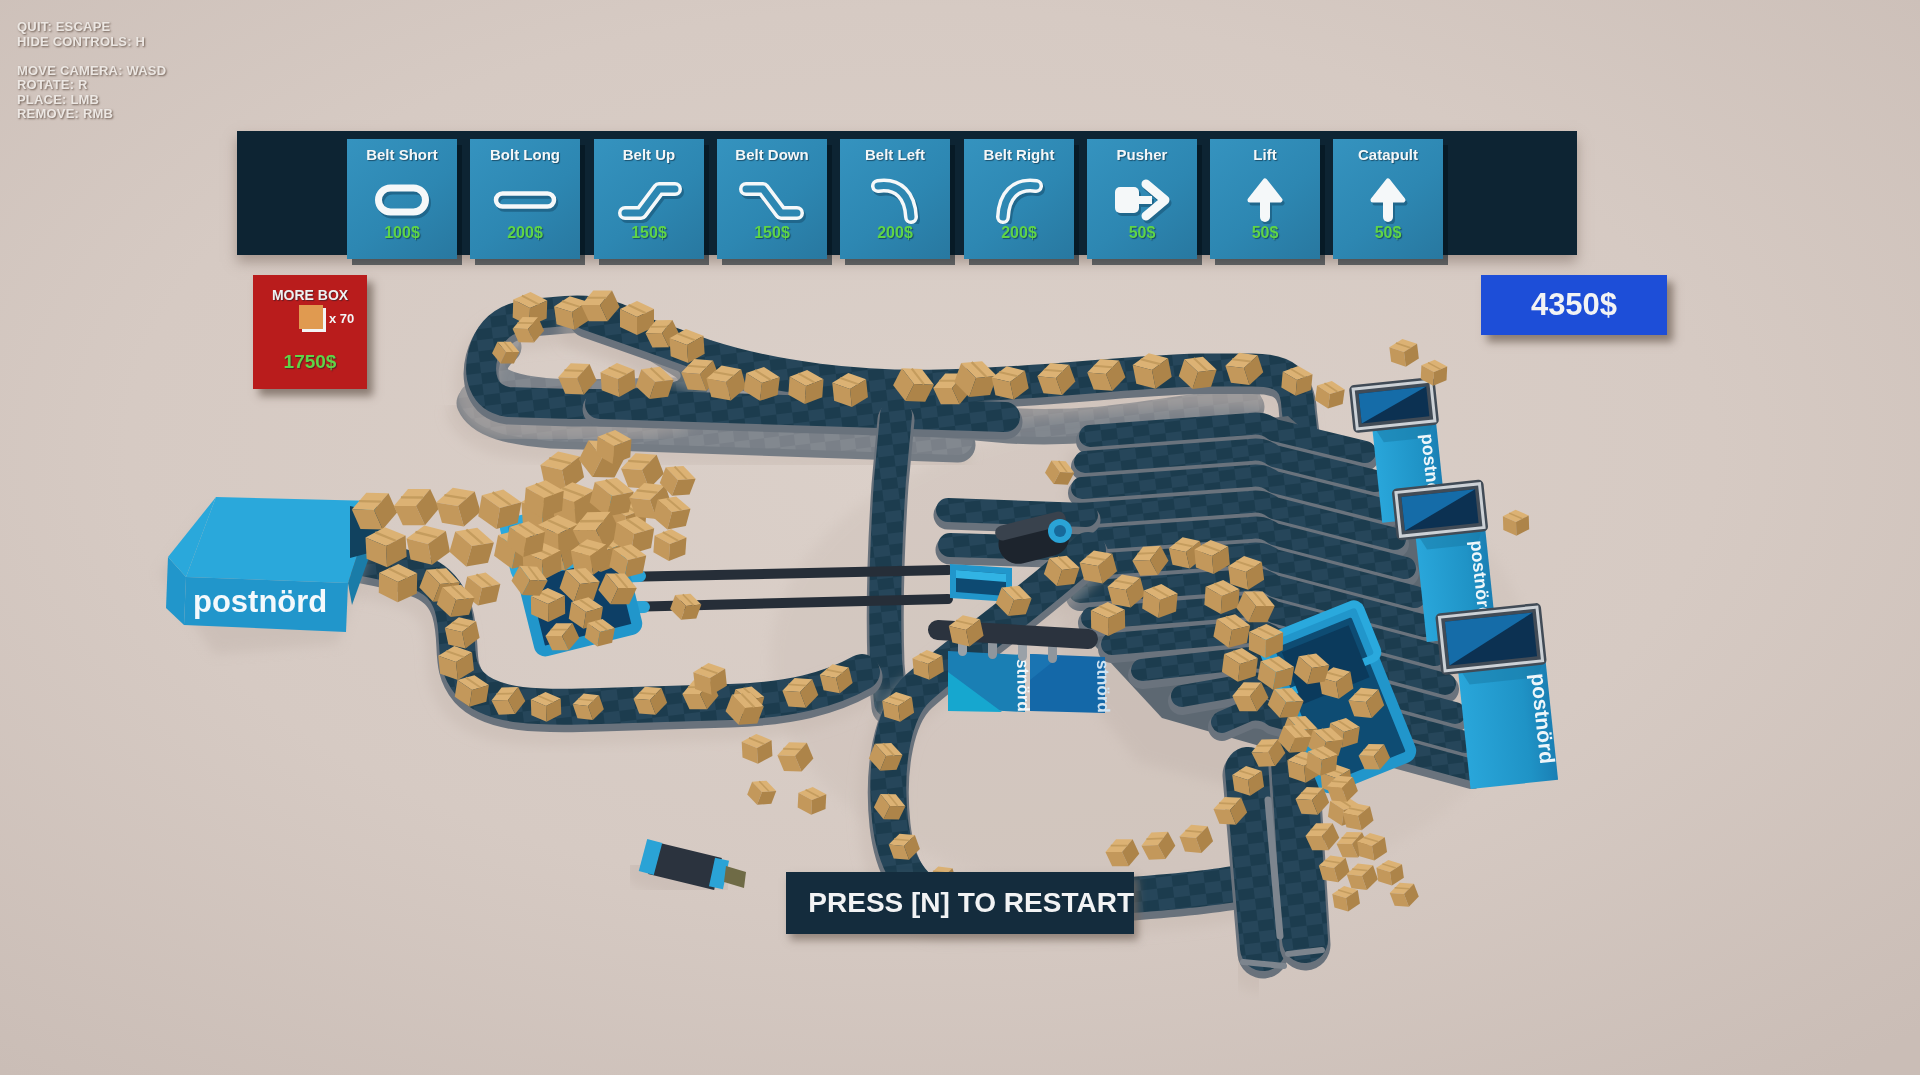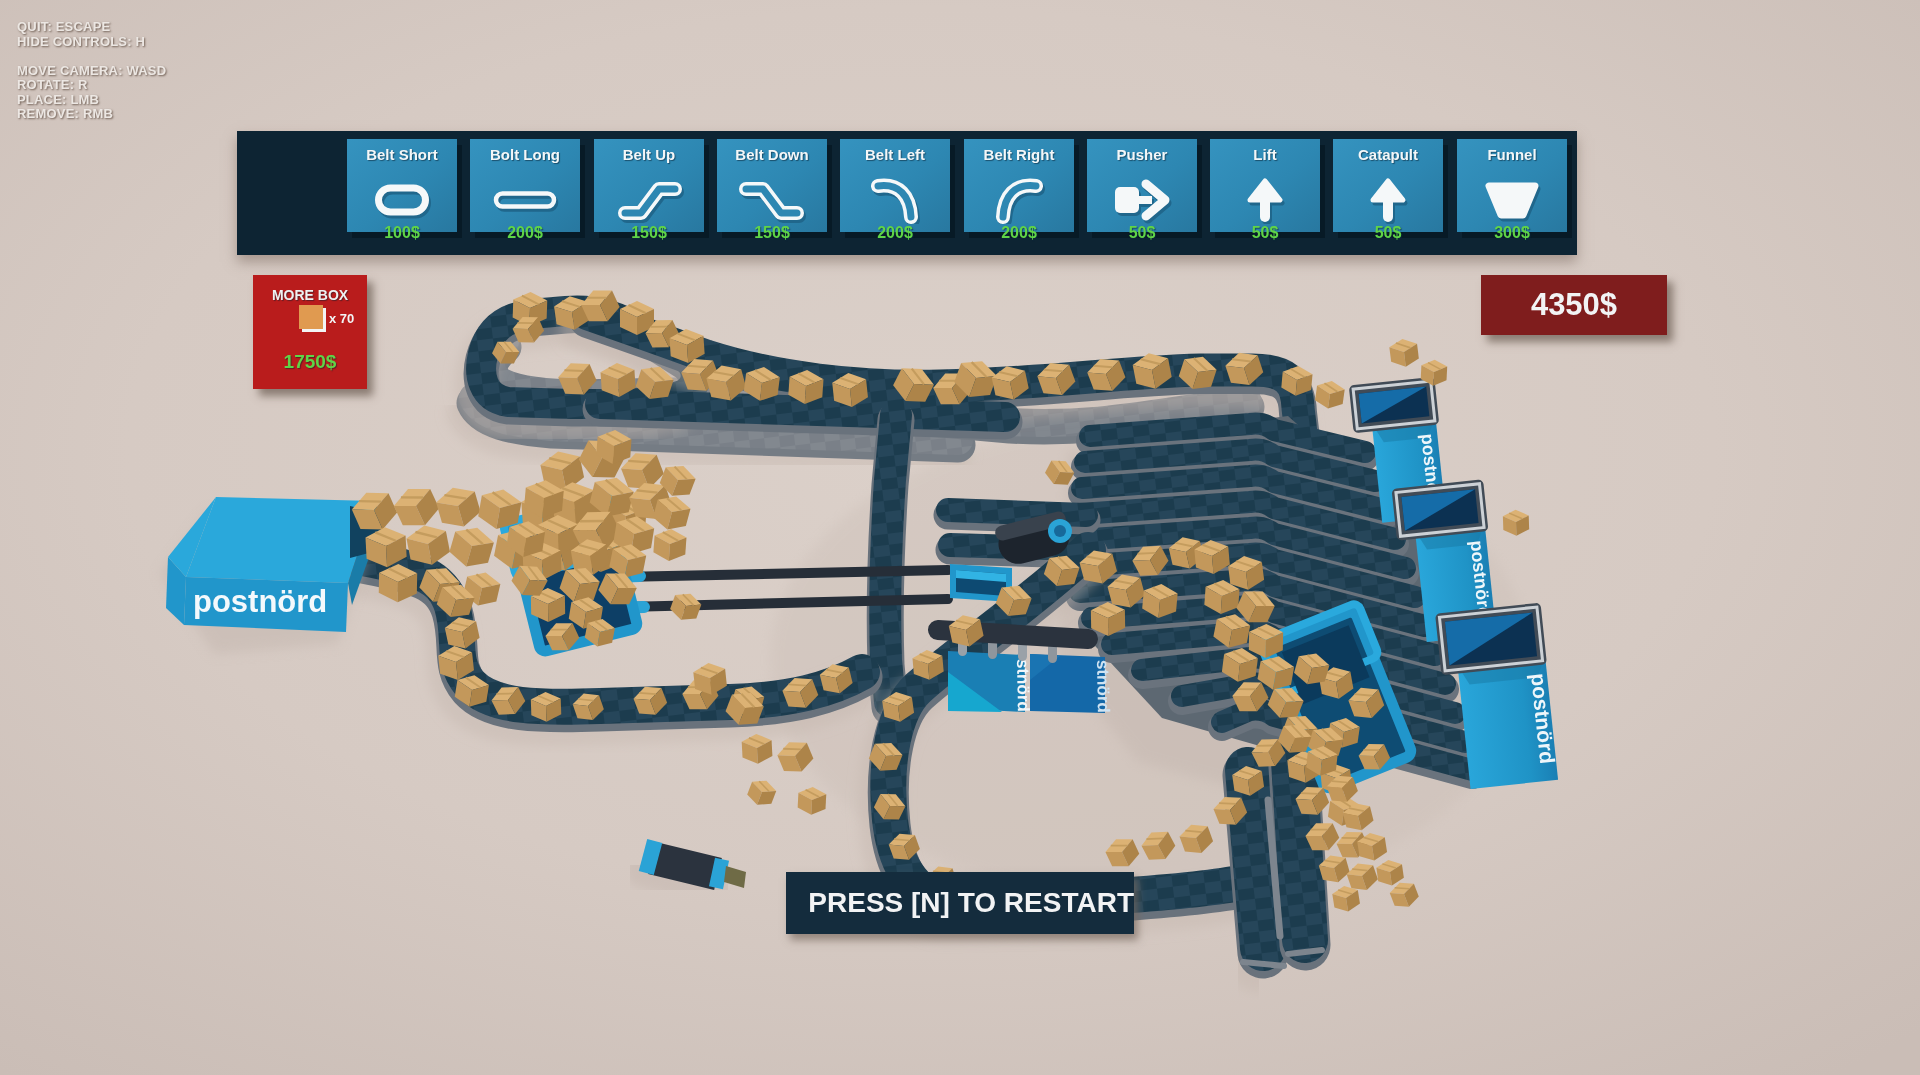--- a/index.html
+++ b/index.html
@@ -1,22 +1,22 @@
 <!DOCTYPE html>
 <html><head>
 <meta charset="utf-8">
 <style>
 html,body { margin:0; padding:0; width:1920px; height:1075px; overflow:hidden;
   font-family:"Liberation Sans", sans-serif; background:#d6cac3; }
 #stage { position:relative; width:1920px; height:1075px; }
-.panel { position:absolute; background:#7f1d1d; color:#f2f3f4; }
+.panel { position:absolute; background:#1d4ed8; color:#f2f3f4; }
 #controls { position:absolute; left:17px; top:8px; color:#ece7e3; font-size:13px; font-weight:bold;
   line-height:14.5px; text-shadow:1px 1px 2px rgba(80,62,50,0.75); letter-spacing:0.2px;margin-top:12px; }
 #toolbar { position:absolute; left:237px; top:131px; width:1340px; height:124px; background:#0d2433; box-shadow:0 7px 12px rgba(125,108,98,0.55); }
-.btn { position:absolute; top:139px; width:110px; height:93px; background:linear-gradient(140deg,#3593bf 0%,#2d87b2 55%,#2878a0 100%);
+.btn { position:absolute; top:139px; width:110px; height:120px; background:linear-gradient(140deg,#3593bf 0%,#2d87b2 55%,#2878a0 100%);
   box-shadow:5px 6px 0 rgba(4,18,28,0.55); text-align:center; }
 .btn-title { margin-top:7px; font-size:15px; font-weight:bold; color:#f4f7f8; text-shadow:1px 1px 1px rgba(10,40,60,0.6); }
 .btn-icon { display:block; margin:13px auto 0; }
 .btn-price { font-size:16px; font-weight:bold; color:#5fd447; text-shadow:1px 1px 1px rgba(10,40,60,0.6); }
 #morebox { position:absolute; left:253px; top:275px; width:114px; height:114px; background:#b91c1c;
   box-shadow:6px 7px 8px rgba(120,105,95,0.8); text-align:center; }
 #morebox .t { margin-top:12px; font-size:14px; font-weight:bold; color:#eef1f2; text-shadow:1px 1px 1px rgba(10,30,45,0.5); }
 #morebox .row { position:relative; height:46px; margin-top:0; }
 #morebox .cube { position:absolute; left:46px; top:2px; width:24px; height:24px; background:#e09a50; box-shadow:3px 3px 0 #f3f4f5; }
 #morebox .cnt { position:absolute; left:76px; top:8px; font-size:13px; font-weight:bold; color:#f2f4f5; }
@@ -581,32 +581,20 @@
             <polygon points="0,-19 15,0 -15,0" fill="#20678c" stroke="#20678c" stroke-width="5" stroke-linejoin="round"></polygon>
             <path d="M 0,-1 L 0,17" stroke="#20678c" stroke-width="10" stroke-linecap="round"></path>
           </g>
           <polygon points="0,-19 15,0 -15,0" fill="#f5f8f9" stroke="#f5f8f9" stroke-width="5" stroke-linejoin="round"></polygon>
           <path d="M 0,-1 L 0,17" stroke="#f5f8f9" stroke-width="10" stroke-linecap="round"></path>
         </g>
       </svg>
 <div class="btn-price">50$</div>
 </div>
 
-<div class="btn" style="left:1457px">
-<div class="btn-title">Funnel</div>
-<svg class="btn-icon" width="76" height="48" viewBox="-38 -24 76 48">
-        <g>
-          <g transform="translate(2,3)">
-            <path d="M -23,-14 L 23,-14 L 11,15 L -11,15 Z" fill="#20678c" stroke="#20678c" stroke-width="7" stroke-linejoin="round"></path>
-          </g>
-          <path d="M -23,-14 L 23,-14 L 11,15 L -11,15 Z" fill="#f5f8f9" stroke="#f5f8f9" stroke-width="7" stroke-linejoin="round"></path>
-        </g>
-      </svg>
-<div class="btn-price">300$</div>
-</div>
 
 <div id="morebox">
 <div class="t">MORE BOX</div>
 <div class="row">
         <div class="cube"></div>
         <div class="cnt">x 70</div>
       </div>
 <div class="p">1750$</div>
 </div>
 

